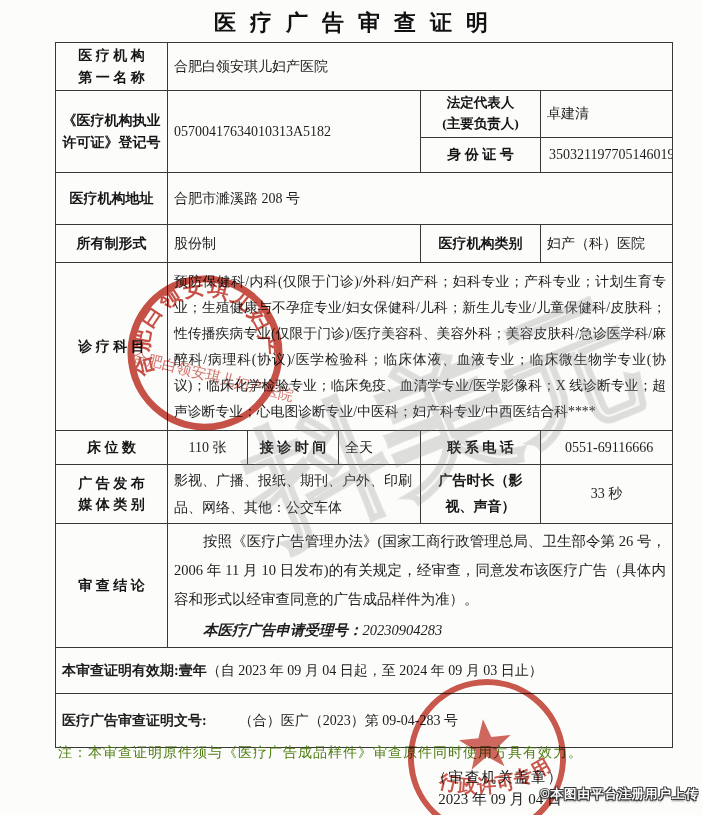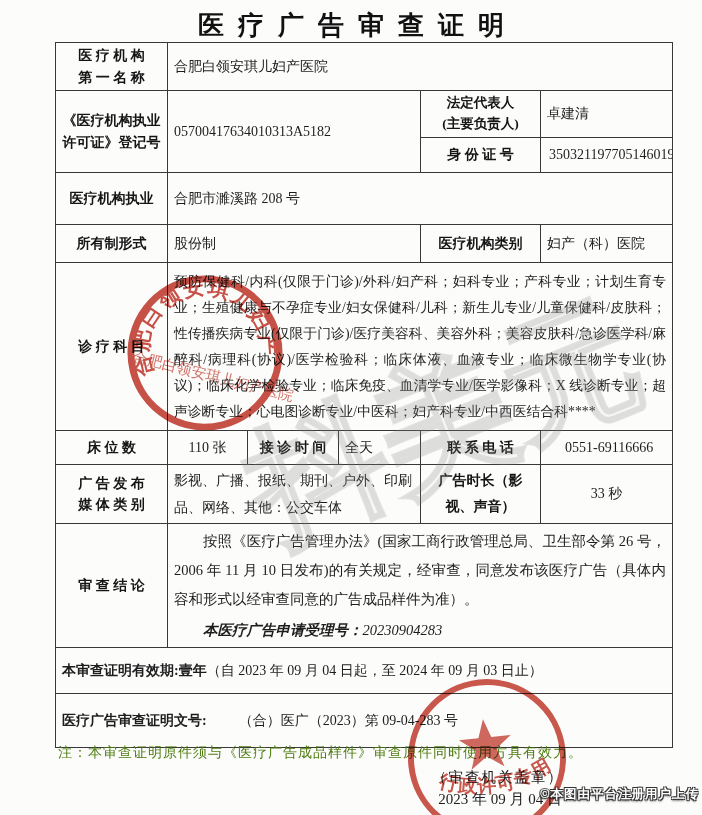--- a/index.html
+++ b/index.html
@@ -4,21 +4,21 @@
 <style>
   html,body{margin:0;padding:0;background:#e8e8e8;}
   .page{
     position:relative;width:702px;height:815px;margin:0 auto;
     background:#fcfcfb;overflow:hidden;
     font-family:"Liberation Serif","DejaVu Serif",serif;
     color:#1d1d1d;
   }
   .doc-title{
     position:absolute;top:8px;left:0;width:100%;
-    text-align:center;font-size:26px;font-weight:bold;
+    text-align:center;font-size:22px;font-weight:bold;
     letter-spacing:14px;text-indent:14px;color:#111;
   }
   table.doc-table{
     position:absolute;top:42px;left:55px;width:617px;
     border-collapse:collapse;table-layout:fixed;
   }
   table.doc-table td{
     border:1.5px solid #383838;
     font-size:14px;vertical-align:middle;
     padding:2px 6px;overflow:hidden;
@@ -100,21 +100,21 @@
       <td class="val" rowspan="2" colspan="3">05700417634010313A5182</td>
       <td class="lbl" style="font-size:13.5px">法定代表人
 (主要负责人)</td>
       <td class="val">卓建清</td>
     </tr>
     <tr class="r2b">
       <td class="lbl">身 份 证 号</td>
       <td class="val" style="padding-left:8px">350321197705146019</td>
     </tr>
     <tr class="r3">
-      <td class="lbl">医疗机构执业</td>
+      <td class="lbl">医疗机构地址</td>
       <td class="val" colspan="5">合肥市濉溪路 208 号</td>
     </tr>
     <tr class="r4">
       <td class="lbl">所有制形式</td>
       <td class="val" colspan="3">股份制</td>
       <td class="lbl">医疗机构类别</td>
       <td class="val">妇产（科）医院</td>
     </tr>
     <tr class="r5">
       <td class="lbl">诊 疗 科 目</td>

